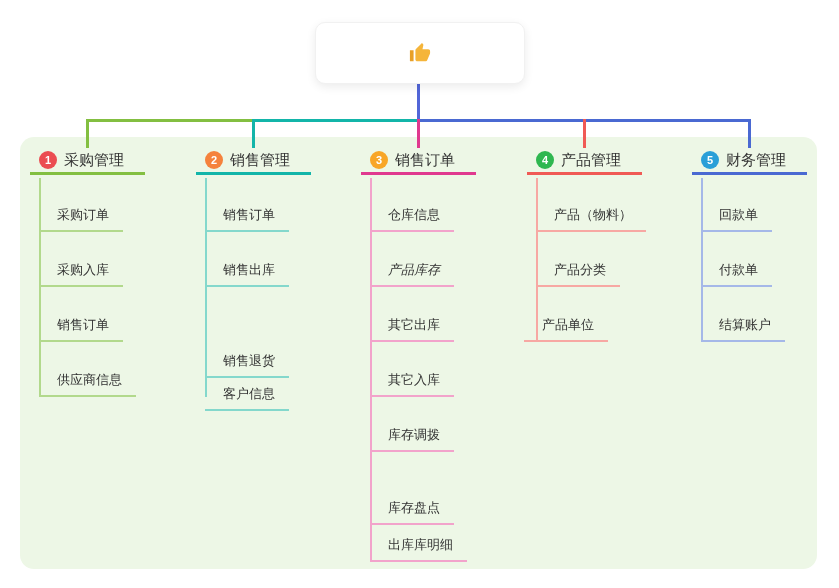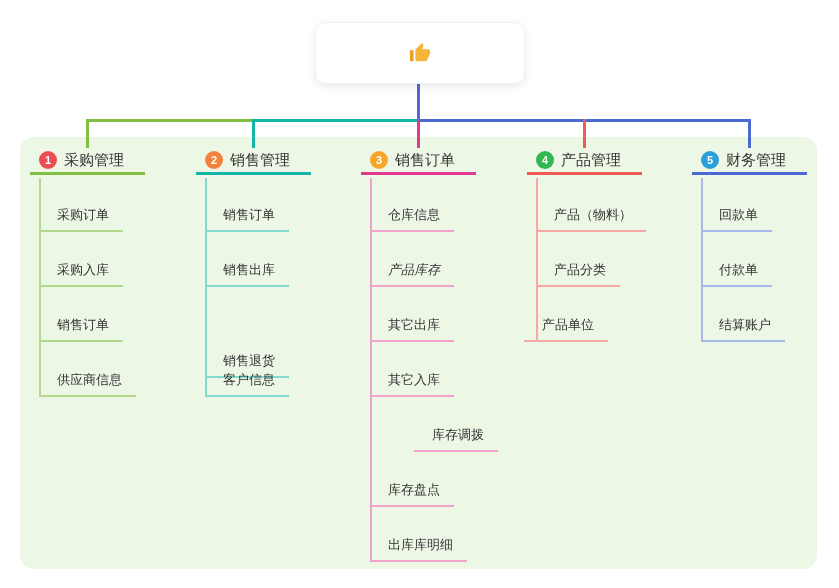--- a/index.html
+++ b/index.html
@@ -77,32 +77,32 @@
       <div class="child-node" style="left: 39px; top: 314px; border-bottom-color: rgb(178, 217, 140);">销售订单</div>
       <div class="child-node" style="left: 39px; top: 369px; border-bottom-color: rgb(178, 217, 140);">供应商信息</div>
       <div class="branch-header" style="left: 196px; top: 148px; border-bottom-color: rgb(19, 181, 169);">
         <span class="badge" style="background: rgb(245, 130, 60);">2</span>
         <span>销售管理</span>
       </div>
       <div class="tree-line" style="left: 205px; top: 178px; height: 219px; background: rgb(132, 216, 204);"></div>
       <div class="child-node" style="left: 205px; top: 204px; border-bottom-color: rgb(132, 216, 204);">销售订单</div>
       <div class="child-node" style="left: 205px; top: 259px; border-bottom-color: rgb(132, 216, 204);">销售出库</div>
       <div class="child-node" style="left: 205px; top: 332px; border-bottom-color: rgb(132, 216, 204); margin-top: 18px;">销售退货</div>
-      <div class="child-node" style="left: 205px; top: 369px; border-bottom-color: rgb(132, 216, 204);">客户信息</div>
+      <div class="child-node" style="left: 205px; top: 383px; border-bottom-color: rgb(132, 216, 204);">客户信息</div>
       <div class="branch-header" style="left: 361px; top: 148px; border-bottom-color: rgb(224, 57, 143);">
         <span class="badge" style="background: rgb(248, 166, 39);">3</span>
         <span>销售订单</span>
       </div>
       <div class="tree-line" style="left: 370px; top: 178px; height: 384px; background: rgb(242, 163, 203);"></div>
       <div class="child-node" style="left: 370px; top: 204px; border-bottom-color: rgb(242, 163, 203);">仓库信息</div>
       <div class="child-node" style="left: 370px; top: 259px; border-bottom-color: rgb(242, 163, 203); font-style: italic;">产品库存</div>
       <div class="child-node" style="left: 370px; top: 314px; border-bottom-color: rgb(242, 163, 203);">其它出库</div>
       <div class="child-node" style="left: 370px; top: 369px; border-bottom-color: rgb(242, 163, 203);">其它入库</div>
-      <div class="child-node" style="left: 370px; top: 424px; border-bottom-color: rgb(242, 163, 203); margin-left: 44px;">库存调拨</div>
-      <div class="child-node" style="left: 370px; top: 479px; border-bottom-color: rgb(242, 163, 203); font-family: Liberation Mono, monospace;">库存盘点</div>
+      <div class="child-node" style="left: 370px; top: 424px; border-bottom-color: rgb(242, 163, 203);">库存调拨</div>
+      <div class="child-node" style="left: 370px; top: 497px; border-bottom-color: rgb(242, 163, 203); font-family: Liberation Mono, monospace;">库存盘点</div>
       <div class="child-node" style="left: 370px; top: 534px; border-bottom-color: rgb(242, 163, 203);">出库库明细</div>
       <div class="branch-header" style="left: 527px; top: 148px; border-bottom-color: rgb(240, 90, 85);">
         <span class="badge" style="background: rgb(47, 183, 80);">4</span>
         <span>产品管理</span>
       </div>
       <div class="tree-line" style="left: 536px; top: 178px; height: 164px; background: rgb(247, 168, 163);"></div>
       <div class="child-node" style="left: 536px; top: 204px; border-bottom-color: rgb(247, 168, 163);">产品（物料）</div>
       <div class="child-node" style="left: 536px; top: 259px; border-bottom-color: rgb(247, 168, 163); font-family: Liberation Mono, monospace;">产品分类</div>
       <div class="child-node" style="left: 524px; top: 314px; border-bottom-color: rgb(247, 168, 163);">产品单位</div>
       <div class="branch-header" style="left: 692px; top: 148px; border-bottom-color: rgb(74, 105, 210);">

